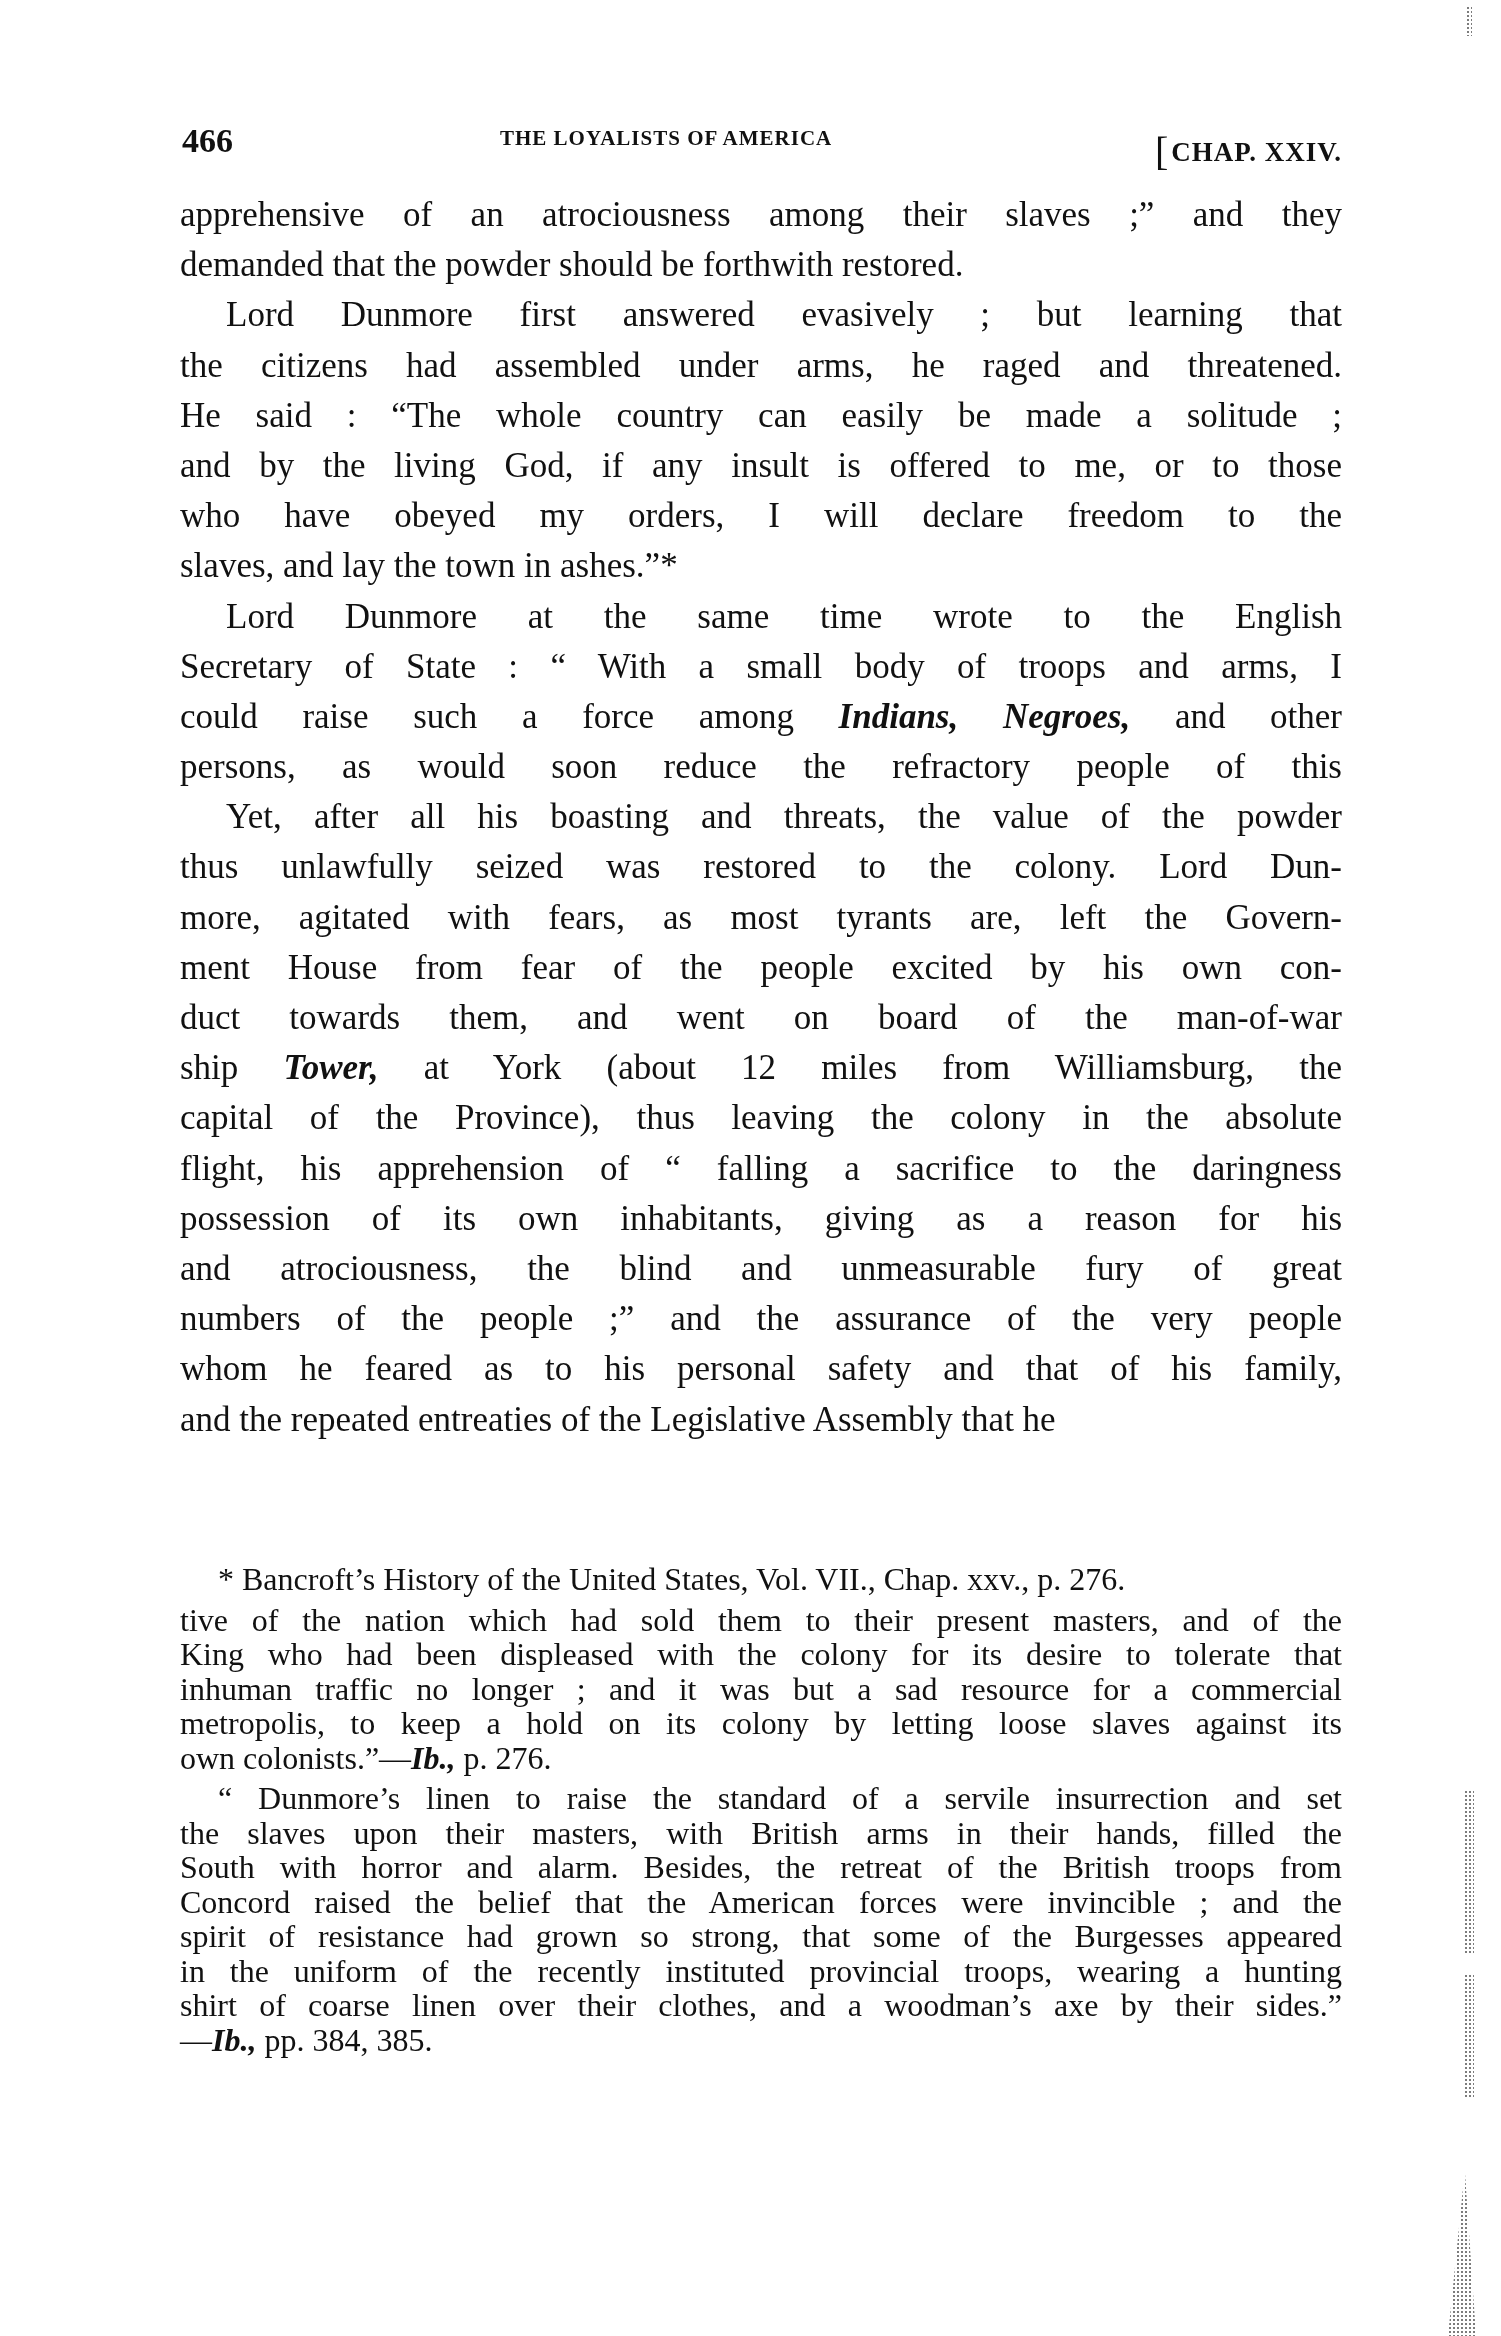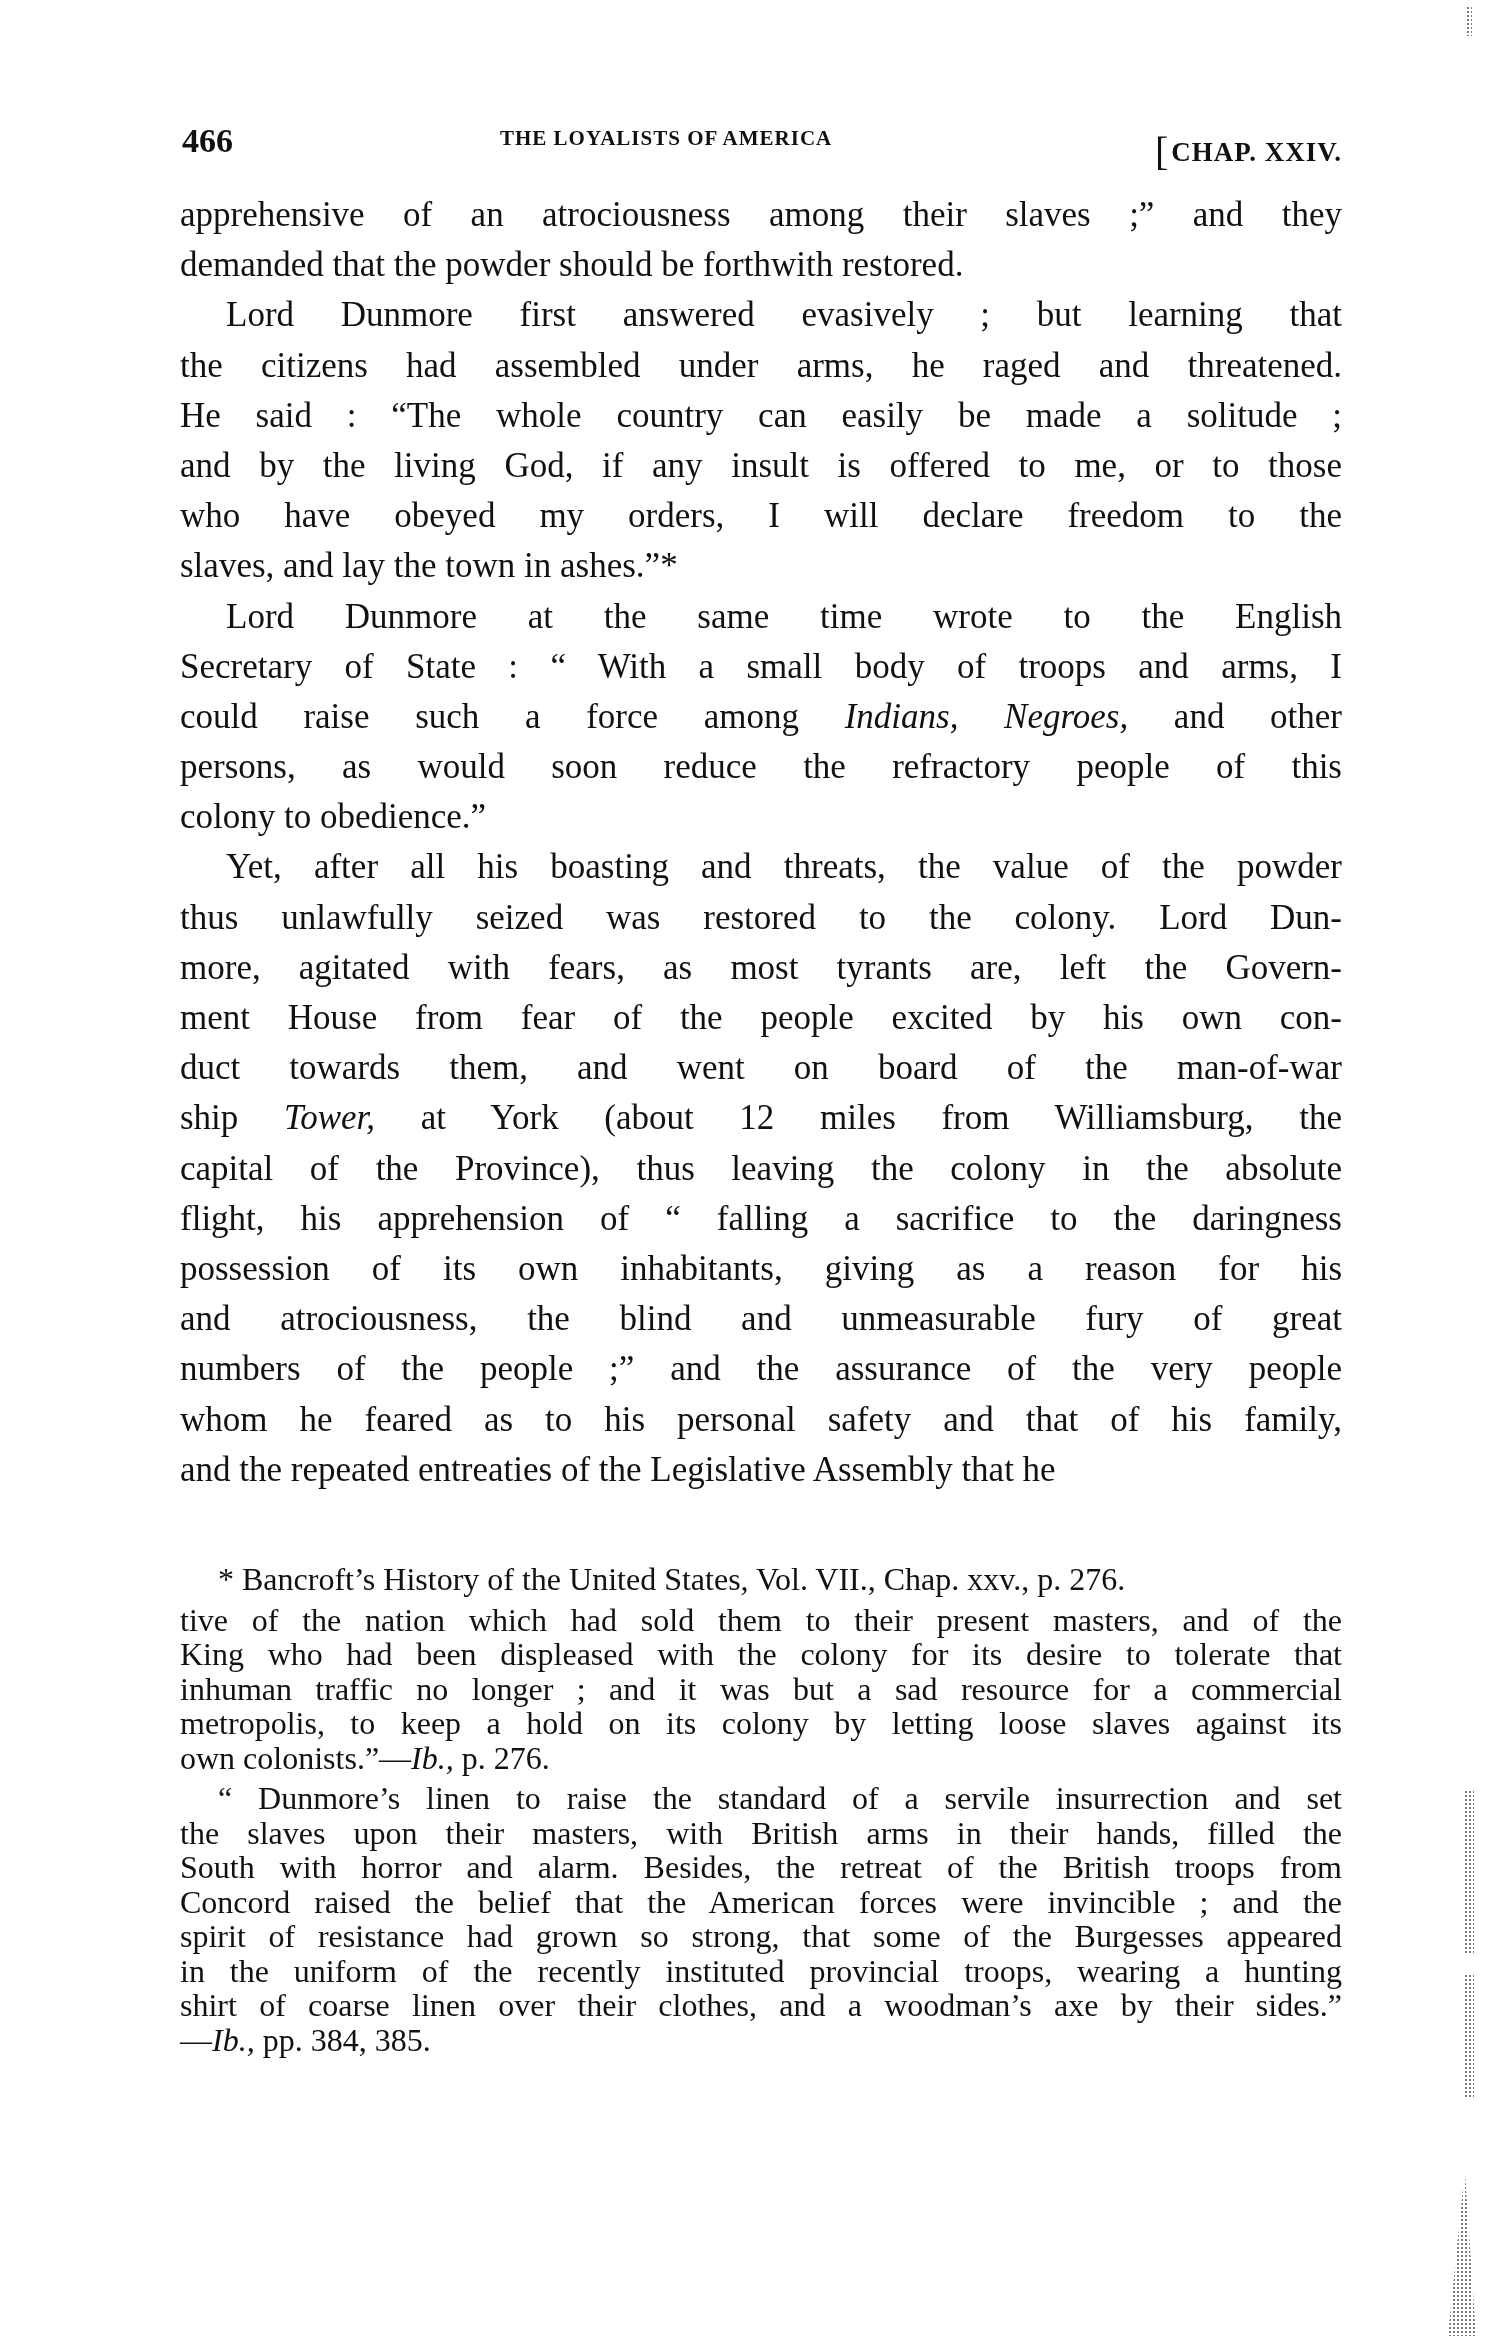--- a/index.html
+++ b/index.html
@@ -10,21 +10,21 @@
   .running-head .title { position: absolute; left: 320px; top: 8px; letter-spacing: 1px; font-size: 21px; }
   .running-head .chap { position: absolute; right: 0; top: 6px; font-size: 27px; letter-spacing: 1px; }
   .running-head .bracket { font-size: 40px; font-weight: normal; position: relative; top: 4px; margin-right: 2px; }
   .body { position: absolute; top: 190px; left: 0; width: 1162px; font-size: 35px; line-height: 50.2px; text-align: justify; }
   .line { display: block; text-align: justify; text-align-last: justify; white-space: nowrap; height: 50.2px; }
   .line.last { text-align-last: left; }
   .notes { position: absolute; top: 1562px; left: 0; width: 1162px; font-size: 32px; line-height: 34.5px; }
   .notes .line { height: 34.5px; }
   .notes .note { margin-bottom: 6px; }
   .notes .indent { padding-left: 38px; }
-  em { font-style: italic; }
+  em { font-style: italic; font-weight: bold; }
   .scan-mark { position: absolute; background-image: radial-gradient(#444 0.8px, transparent 1.2px); background-size: 4px 4px; opacity: 0.7; }
 </style>
 </head>
 <body>
 
 <div class="page">
   <div class="running-head">
     <span class="folio">466</span>
     <span class="title">THE LOYALISTS OF AMERICA</span>
     <span class="chap"><span class="bracket">[</span><span>CHAP. XXIV.</span></span>
@@ -41,21 +41,20 @@
         <span class="line">He said : “The whole country can easily be made a solitude ;</span>
         <span class="line">and by the living God, if any insult is offered to me, or to those</span>
         <span class="line">who have obeyed my orders, I will declare freedom to the</span>
         <span class="line last">slaves, and lay the town in ashes.”*</span>
       </div>
       <div>
         <span class="line" style="padding-left: 46px;">Lord Dunmore at the same time wrote to the English</span>
         <span class="line">Secretary of State : “ With a small body of troops and arms, I</span>
         <span class="line">could raise such a force among <em>Indians, Negroes,</em> and other</span>
         <span class="line">persons, as would soon reduce the refractory people of this</span>
-        <span class="line last">colony to obedience.”</span>
       </div>
       <div>
         <span class="line" style="padding-left: 46px;">Yet, after all his boasting and threats, the value of the powder</span>
         <span class="line">thus unlawfully seized was restored to the colony. Lord Dun-</span>
         <span class="line">more, agitated with fears, as most tyrants are, left the Govern-</span>
         <span class="line">ment House from fear of the people excited by his own con-</span>
         <span class="line">duct towards them, and went on board of the man-of-war</span>
         <span class="line">ship <em>Tower,</em> at York (about 12 miles from Williamsburg, the</span>
         <span class="line">capital of the Province), thus leaving the colony in the absolute</span>
         <span class="line">flight, his apprehension of “ falling a sacrifice to the daringness</span>

